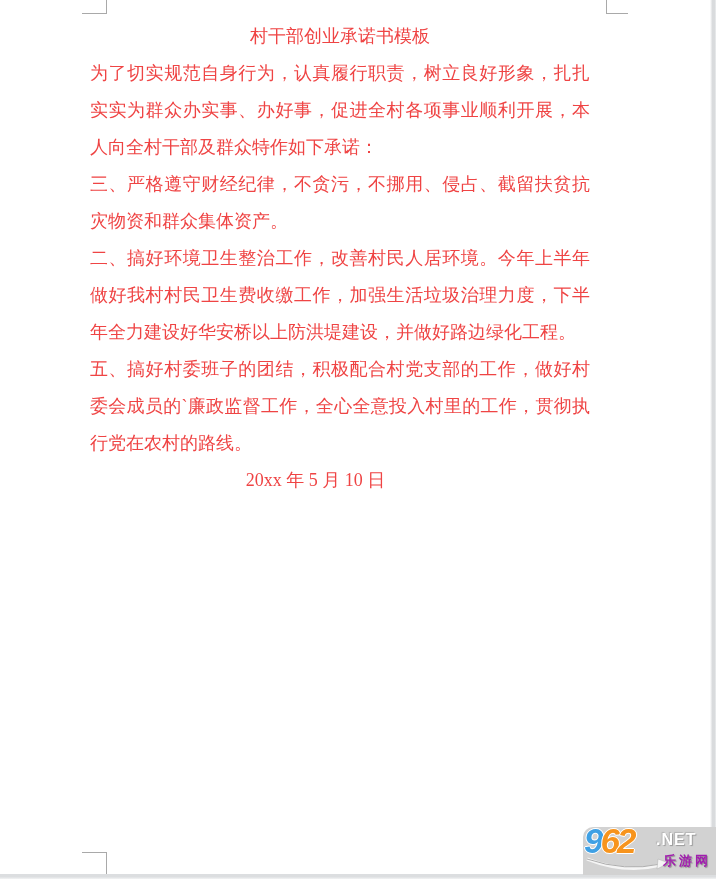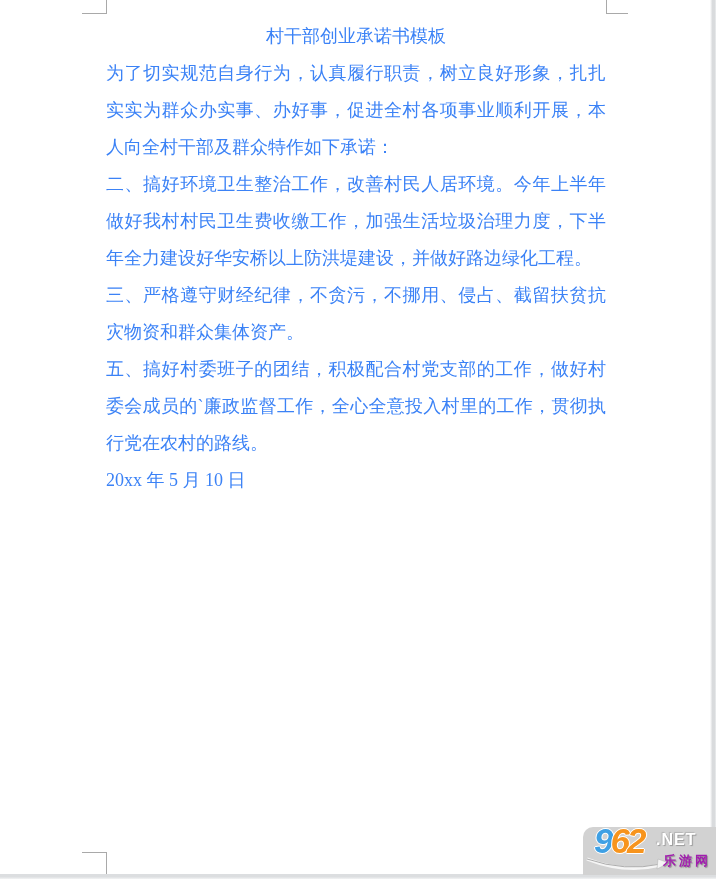--- a/index.html
+++ b/index.html
@@ -24,37 +24,37 @@
 
   
   .mark { position:absolute; }
   .mark.tl { left:82px;  top:0;     width:25px; height:14px; border-right:1px solid #a9a9a9; border-bottom:1px solid #a9a9a9; }
   .mark.tr { left:606px; top:0;     width:22px; height:14px; border-left:1px solid #a9a9a9;  border-bottom:1px solid #a9a9a9; }
   .mark.bl { left:82px;  top:852px; width:25px; height:23px; border-right:1px solid #a9a9a9; border-top:1px solid #a9a9a9; }
   .mark.br { left:606px; top:852px; width:22px; height:23px; border-left:1px solid #a9a9a9;  border-top:1px solid #a9a9a9; }
 
   
   .text-area {
-    position:absolute; left:106px; top:18px; width:500px;
-    color:#3b82f6; font-size:18px; line-height:37px;
+    position:absolute; left:90px; top:18px; width:500px;
+    color:#ef4444; font-size:18px; line-height:37px;
   }
   .doc-title { font-size:18px; font-weight:normal; text-align:center; }
   .para { text-align:justify; }
   .sig-line  { text-align:right; padding-right:33px; }
-  .date-line { text-align:left; padding-right:49px; }
+  .date-line { text-align:center; padding-right:49px; }
 
   
   .logo-box {
     position:absolute; left:583px; top:827px; width:133px; height:48px;
     background:#d2d2d2; border-radius:10px 0 0 0;
     font-family:"Liberation Sans","DejaVu Sans",sans-serif;
     z-index:5;
   }
   .logo-digits {
-    position:absolute; left:11px; top:-6px;
+    position:absolute; left:1px; top:-6px;
     font-size:35px; font-weight:bold; font-style:italic; letter-spacing:-3px;
     text-shadow:1px 0 #ffffff,-1px 0 #ffffff,0 1px #ffffff,0 -1px #ffffff;
   }
   .d-blue   { color:#3fa0e4; }
   .d-orange { color:#f7941d; }
   .logo-net {
     position:absolute; left:73px; top:4px;
     font-size:16px; font-weight:bold; color:#ffffff; letter-spacing:1px;
     text-shadow:1px 1px 1px #9a9a9a,-1px -1px 1px #b5b5b5;
   }
@@ -71,22 +71,22 @@
 <div class="screen">
 
   <div class="mark tl"></div>
   <div class="mark tr"></div>
   <div class="mark bl"></div>
   <div class="mark br"></div>
 
   <div class="text-area">
     <h1 class="doc-title">村干部创业承诺书模板</h1>
     <p class="para">为了切实规范自身行为，认真履行职责，树立良好形象，扎扎实实为群众办实事、办好事，促进全村各项事业顺利开展，本人向全村干部及群众特作如下承诺：</p>
+    <p class="para">三、严格遵守财经纪律，不贪污，不挪用、侵占、截留扶贫抗灾物资和群众集体资产。</p>
     <p class="para">二、搞好环境卫生整治工作，改善村民人居环境。今年上半年做好我村村民卫生费收缴工作，加强生活垃圾治理力度，下半年全力建设好华安桥以上防洪堤建设，并做好路边绿化工程。</p>
-    <p class="para">三、严格遵守财经纪律，不贪污，不挪用、侵占、截留扶贫抗灾物资和群众集体资产。</p>
     <p class="para">五、搞好村委班子的团结，积极配合村党支部的工作，做好村委会成员的`廉政监督工作，全心全意投入村里的工作，贯彻执行党在农村的路线。</p>
     <p class="date-line">20xx 年 5 月 10 日</p>
   </div>
 
   <div class="logo-box">
     <div class="logo-digits">
       <span class="d-blue">9</span><span class="d-orange">6</span><span class="d-orange">2</span>
     </div>
     <div class="logo-net">.NET</div>
     <svg class="logo-swoosh" width="92" height="18" viewBox="0 0 92 18">

